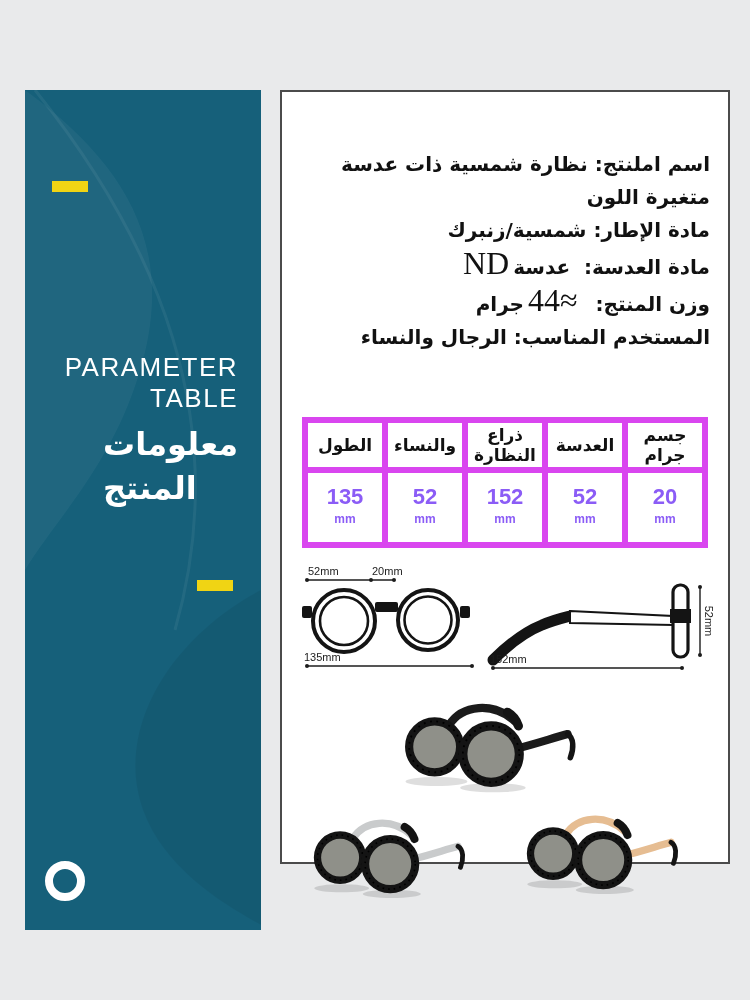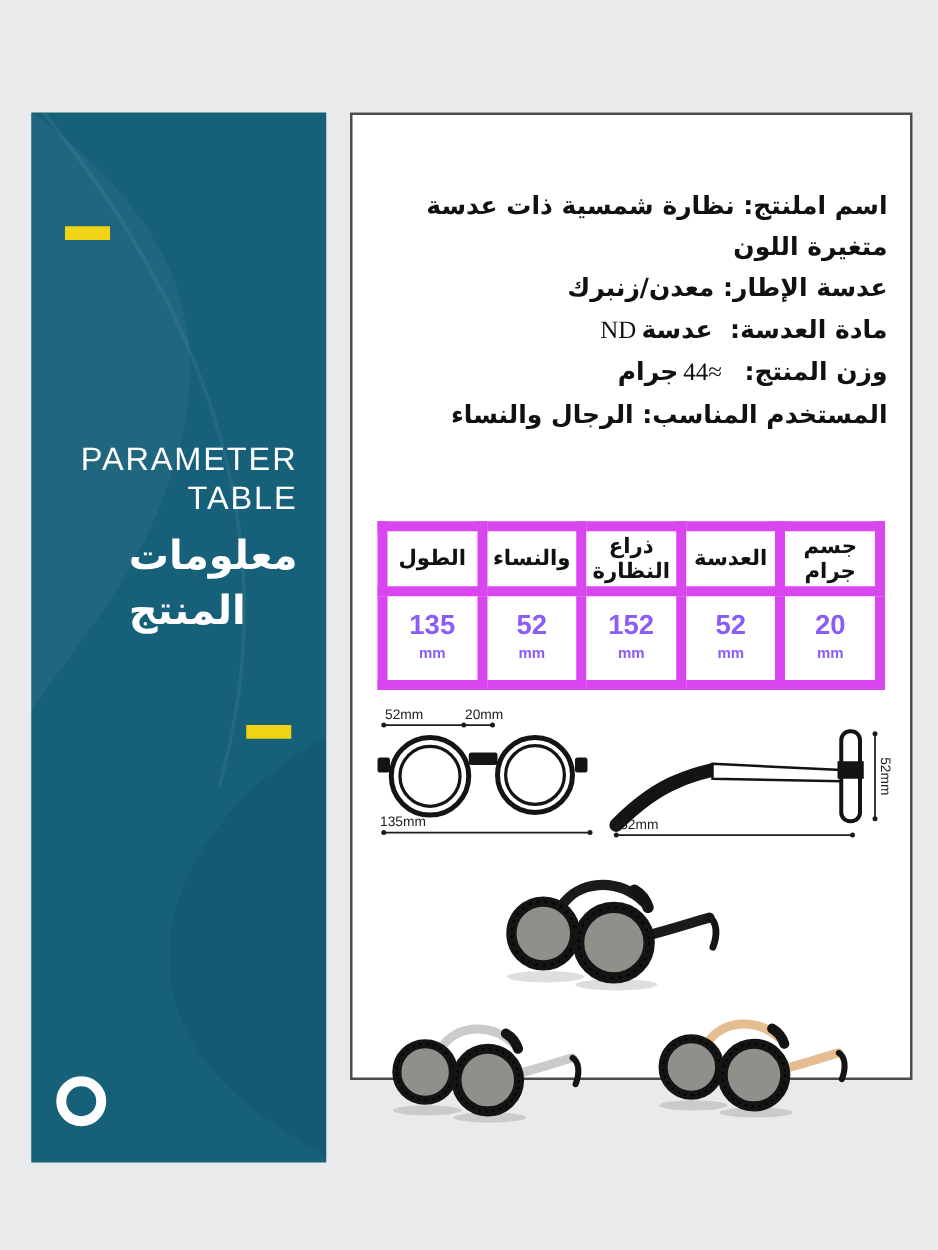--- a/index.html
+++ b/index.html
@@ -22,26 +22,26 @@
 
   
   .panel { position:absolute; left:280px; top:90px; width:450px; height:774px;
            background:#ffffff; border:2px solid #4b4b4b; }
 
   
   .specs { position:absolute; right:18px; top:56px; text-align:right; direction:rtl;
            font-family:"DejaVu Sans",sans-serif; color:#111111; }
   .spec-line { font-size:20px; font-weight:bold; line-height:33px; white-space:nowrap; }
   .latin { font-family:"Liberation Serif","DejaVu Serif",serif; font-weight:400;
-           font-size:20px; margin:0 4px; }
+           font-size:32px; margin:0 4px; }
 
   
   .ptable { position:absolute; left:20px; top:325px; width:406px;
             border-collapse:collapse; table-layout:fixed; direction:ltr; }
-  .ptable th, .ptable td { border:8px solid #d946ef; text-align:center; vertical-align:middle; }
+  .ptable th, .ptable td { border:6px solid #d946ef; text-align:center; vertical-align:middle; }
   .ptable th { height:47px; font-family:"DejaVu Sans",sans-serif; font-size:17px;
                font-weight:bold; color:#111; padding:2px; }
   .ptable td { height:75px; color:#8b5cf6; font-size:22px; line-height:22px; font-weight:700; }
   .ptable td .unit { display:block; font-size:12px; }
 
   
   .diagram { position:absolute; left:8px; top:466px; width:436px; height:135px; }
   .dimline { stroke:#1c1c1c; stroke-width:1.4; fill:none; }
   .dot { fill:#1c1c1c; }
   .dimtext { font-family:"Liberation Sans",sans-serif; font-size:11px; fill:#1c1c1c; }
@@ -79,21 +79,21 @@
   </aside>
 
   <section class="panel" style="border-color: rgb(75, 75, 75);">
 
     <div class="specs">
       <div class="spec-line">
         <span>اسم املنتج: نظارة شمسية ذات عدسة</span></div>
       <div class="spec-line">
         <span>متغيرة اللون</span></div>
       <div class="spec-line">
-        <span>عدسة الإطار: معدن/زنبرك</span></div>
+        <span>مادة الإطار: شمسية/زنبرك</span></div>
       <div class="spec-line">
         <span>مادة العدسة: &nbsp;عدسة</span><span class="latin">ND</span></div>
       <div class="spec-line">
         <span>وزن المنتج: &nbsp;</span><span class="latin">≈44</span><span>جرام</span></div>
       <div class="spec-line">
         <span>المستخدم المناسب: الرجال والنساء</span></div>
     </div>
 
     <table class="ptable">
       <tbody>

